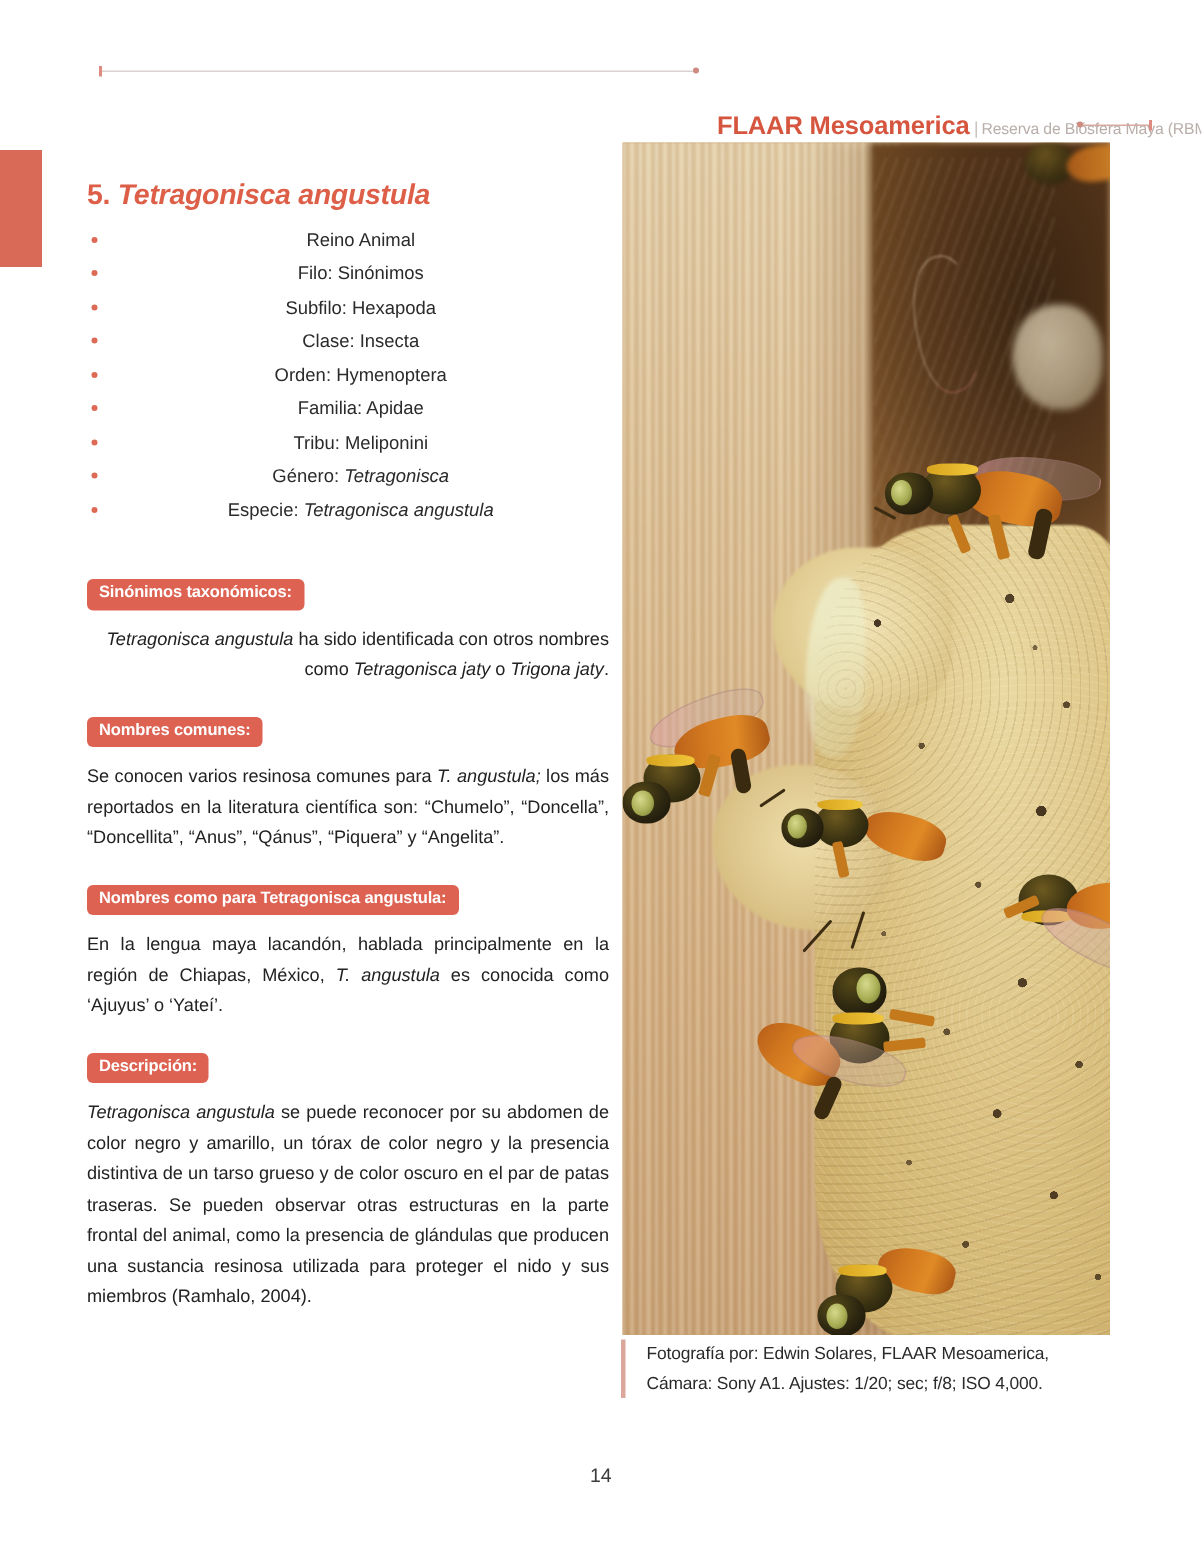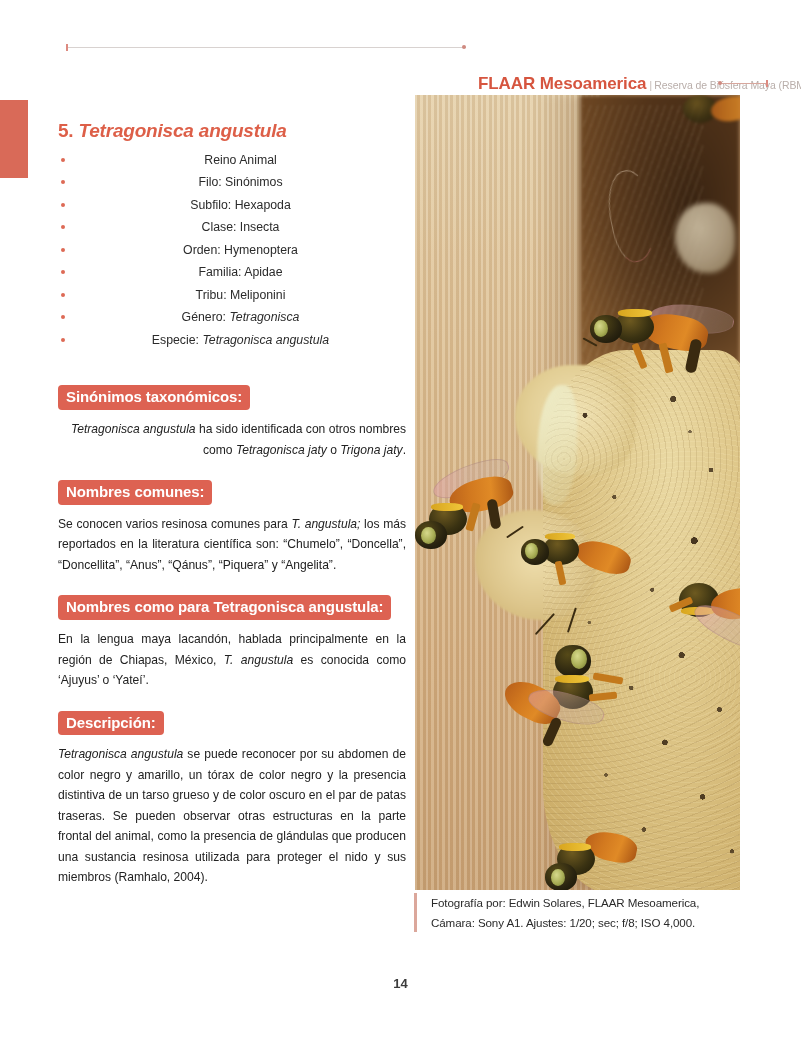--- a/index.html
+++ b/index.html
@@ -158,21 +158,21 @@
     background: #dd6a55;
   }
   ul.taxonomy li .ital {
     font-style: italic;
   }
 
   .badge {
     display: inline-block;
     background: #dd6252;
     color: #ffffff;
-    font-size: 15px;
+    font-size: 11px;
     font-weight: bold;
     padding: 4px 8px 5px 8px;
     border-radius: 4px;
     line-height: 1.05;
     letter-spacing: -0.1px;
   }
   .badge .ital {
   }
 
   .section {
@@ -374,21 +374,20 @@
 
   
   #page-number {
     position: absolute;
     left: 0;
     top: 976px;
     width: 801px;
     text-align: center;
     font-size: 13px;
     color: #3b3b3b;
-    font-weight: bold;
   }
 </style>
 </head>
 <body>
 
 <div id="page">
 
   <div id="header">
     <div class="rule-left"></div>
     <div class="rule-left-cap"></div>

